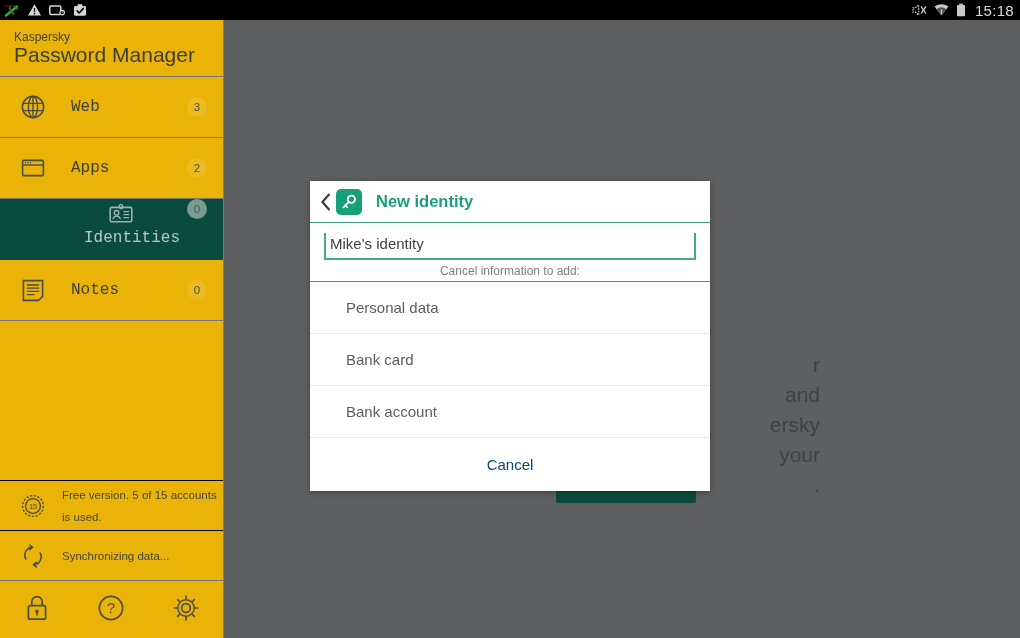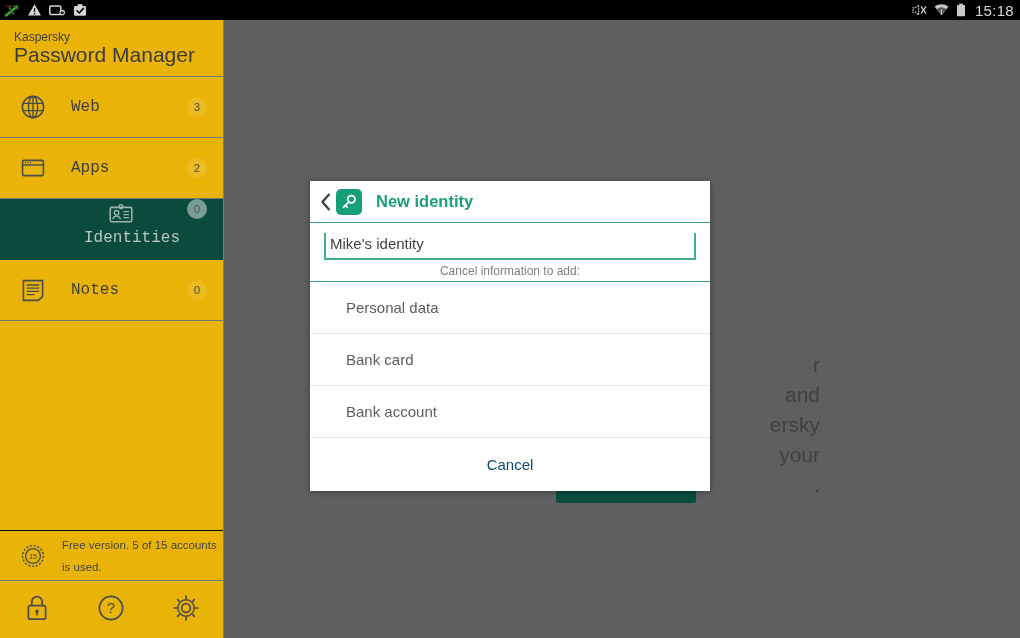--- a/index.html
+++ b/index.html
@@ -371,20 +371,31 @@
     <div id="sidebar-bottom">
       <div class="info-row" id="license-row">
         <span class="info-ico">
           <svg width="28" height="28" viewBox="0 0 28 28">
             <circle cx="14" cy="14" r="10.4" fill="none" stroke="#4a4c4d" stroke-width="1.4" stroke-dasharray="2.2 1.6"></circle>
             <circle cx="14" cy="14" r="7.4" fill="none" stroke="#4a4c4d" stroke-width="1.3"></circle>
             <text x="14" y="17.2" text-anchor="middle" font-size="7.4" fill="#4a4c4d" font-family="Liberation Sans, sans-serif">15</text>
           </svg>
         </span>
         <span class="info-text">Free version. 5 of 15 accounts is used.</span>
+      </div>
+      <div class="info-row" id="sync-row">
+        <span class="info-ico">
+          <svg width="28" height="28" viewBox="0 0 28 28">
+            <path d="M7.2 17.6 A8 8 0 0 1 13 5.2" fill="none" stroke="#4a4c4d" stroke-width="1.6"></path>
+            <path d="M20.8 10.4 A8 8 0 0 1 15 22.8" fill="none" stroke="#4a4c4d" stroke-width="1.6"></path>
+            <path d="M10.6 3 L13.6 5.4 L10.6 7.6" fill="none" stroke="#4a4c4d" stroke-width="1.5" stroke-linecap="round" stroke-linejoin="round"></path>
+            <path d="M17.4 25 L14.4 22.6 L17.4 20.4" fill="none" stroke="#4a4c4d" stroke-width="1.5" stroke-linecap="round" stroke-linejoin="round"></path>
+          </svg>
+        </span>
+        <span class="info-text">Synchronizing data...</span>
       </div>
       <div id="tool-row">
         <div class="tool-btn">
           <span>
             <svg width="30" height="32" viewBox="0 0 30 32">
               <rect x="6.4" y="13.6" width="17.2" height="13.6" rx="1.8" fill="none" stroke="#4a4c4d" stroke-width="1.7"></rect>
               <path d="M9.8 13.6 V9.8 a5.2 5.2 0 0 1 10.4 0 V13.6" fill="none" stroke="#4a4c4d" stroke-width="1.7"></path>
               <circle cx="15" cy="19.2" r="1.7" fill="#4a4c4d"></circle>
               <rect x="14.2" y="19.8" width="1.6" height="3.6" fill="#4a4c4d"></rect>
             </svg>

